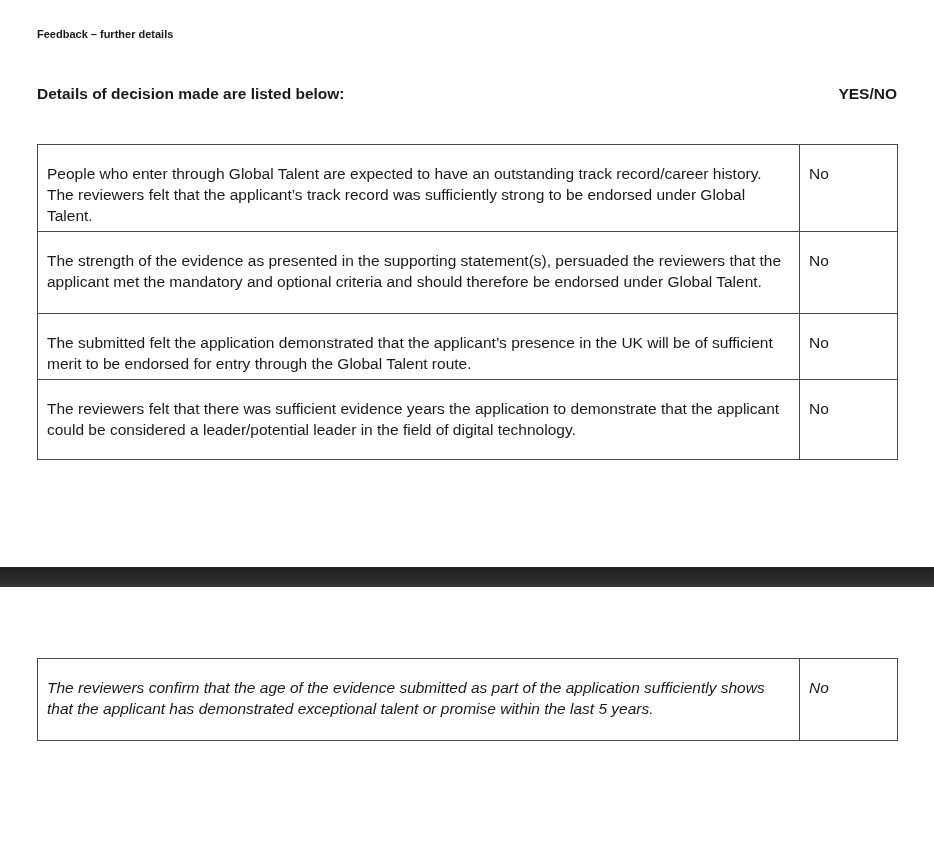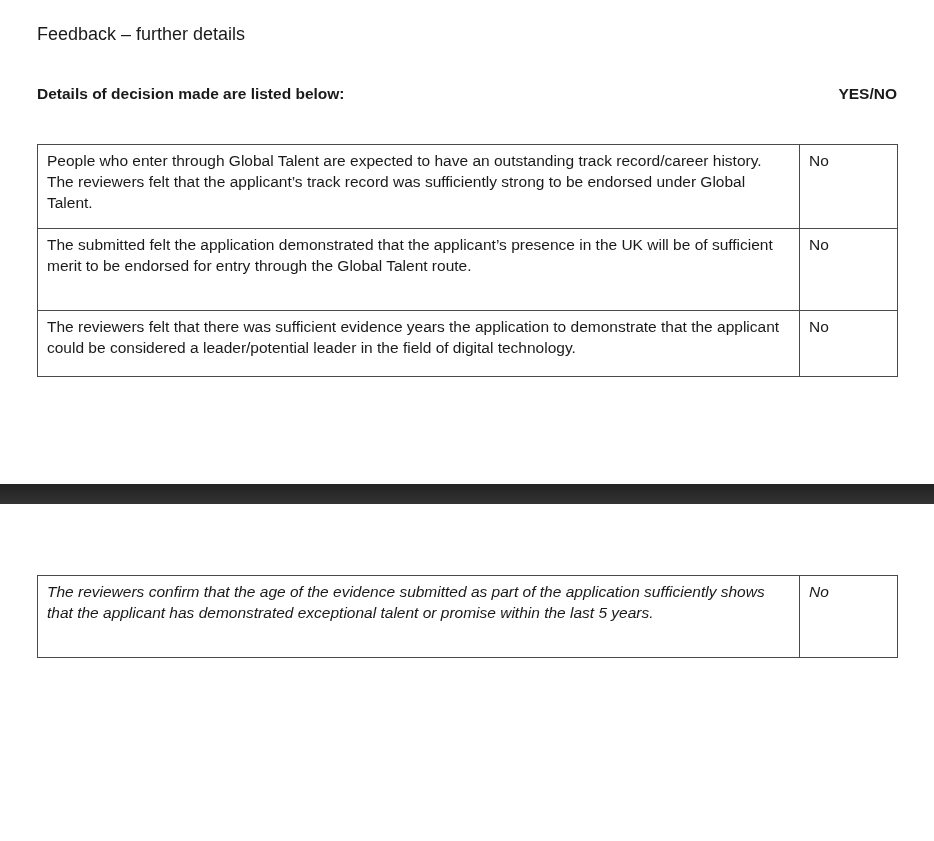--- a/index.html
+++ b/index.html
@@ -18,22 +18,22 @@
     font-size: 15.5px;
     color: var(--text-color);
     overflow-x: hidden;
   }
   .content {
     padding-left: 37px;
     padding-right: 37px;
   }
   .page-title {
     margin-top: 25px;
-    font-size: 18px;
-    font-weight: normal;
+    font-size: 11px;
+    font-weight: bold;
     line-height: 19px;
   }
   .subtitle-row {
     margin-top: 40px;
     display: flex;
     justify-content: space-between;
     align-items: baseline;
     line-height: 19px;
   }
   .subtitle, .yesno {
@@ -43,21 +43,21 @@
   table.decision {
     border-collapse: collapse;
     table-layout: fixed;
     width: 860px;
   }
   table.decision.t1 { margin-top: 41px; }
   table.decision.t2 { margin-top: 71px; font-style: italic; }
   table.decision td {
     border: 1.5px solid var(--table-border);
     vertical-align: top;
-    padding: 5px 10px 5px 9px;
+    padding: 18px 10px 5px 9px;
     line-height: 21px;
     font-size: 15.5px;
   }
   td.statement-col { width: 762px; }
   td.answer-col { width: 98px; padding-left: 10px; }
   table.t1 tr:nth-child(1) td { height: 84px; }
   table.t1 tr:nth-child(2) td { height: 82px; }
   table.t1 tr:nth-child(3) td { height: 66px; }
   table.t1 tr:nth-child(4) td { height: 80px; }
   table.t2 tr:nth-child(1) td { height: 82px; }
@@ -80,20 +80,24 @@
     <span class="yesno">YES/NO</span>
   </div>
 
   <table class="decision t1">
     <tbody>
       <tr>
         <td class="statement-col">People who enter through Global Talent are expected to have an outstanding track record/career history. The reviewers felt that the applicant’s track record was sufficiently strong to be endorsed under Global Talent.</td>
         <td class="answer-col">No</td>
       </tr>
       <tr>
+        <td class="statement-col">The strength of the evidence as presented in the supporting statement(s), persuaded the reviewers that the applicant met the mandatory and optional criteria and should therefore be endorsed under Global Talent.</td>
+        <td class="answer-col">No</td>
+      </tr>
+      <tr>
         <td class="statement-col">The submitted felt the application demonstrated that the applicant’s presence in the UK will be of sufficient merit to be endorsed for entry through the Global Talent route.</td>
         <td class="answer-col">No</td>
       </tr>
       <tr>
         <td class="statement-col">The reviewers felt that there was sufficient evidence years the application to demonstrate that the applicant could be considered a leader/potential leader in the field of digital technology.</td>
         <td class="answer-col">No</td>
       </tr>
     </tbody>
   </table>
 </div>

